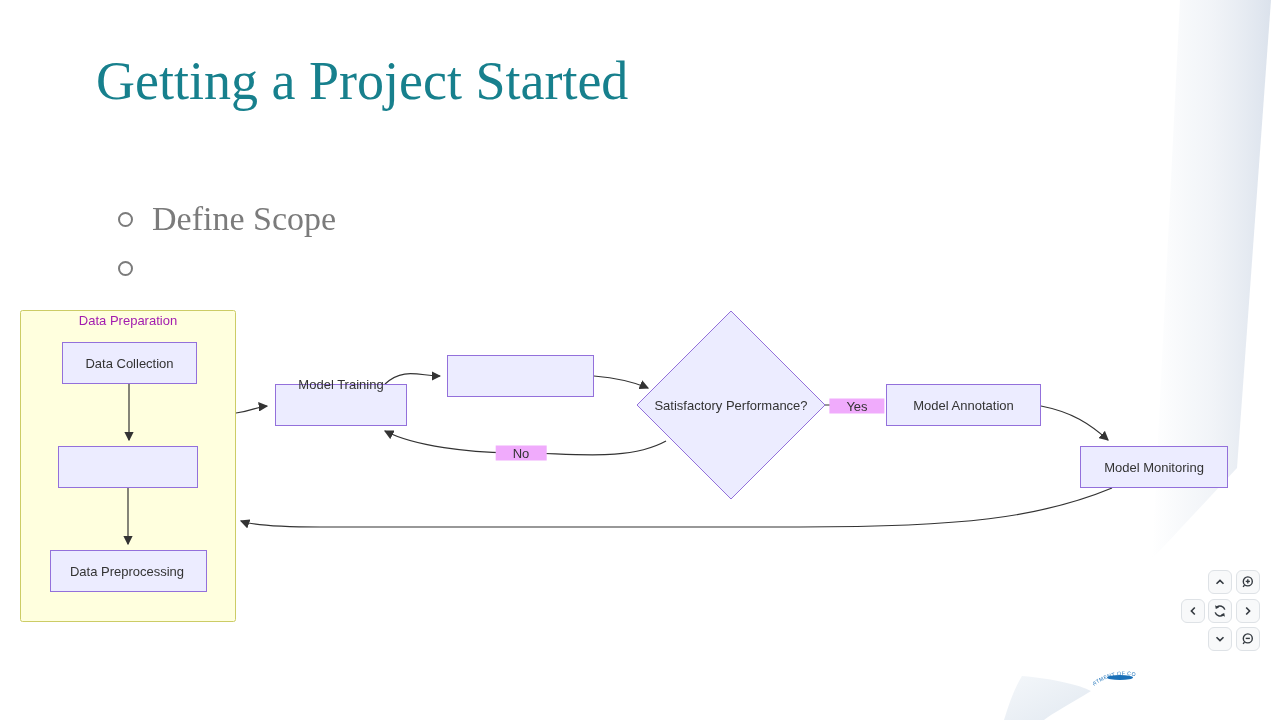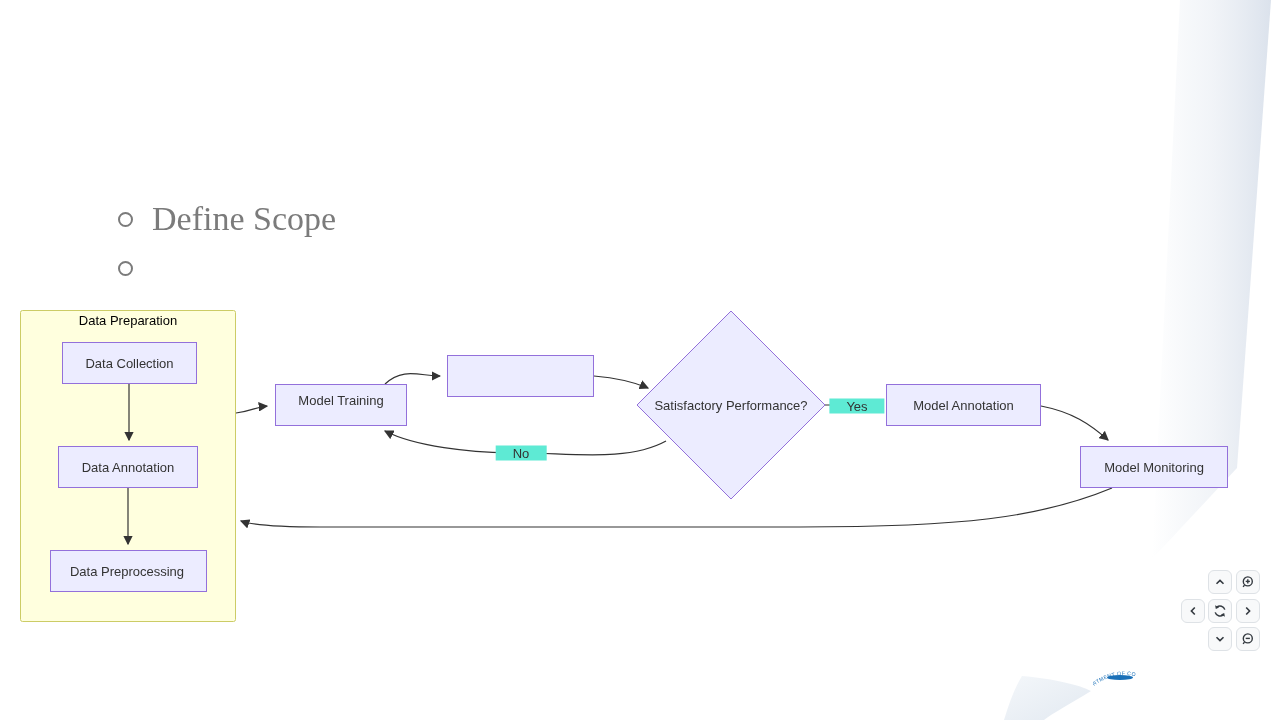--- a/index.html
+++ b/index.html
@@ -14,22 +14,22 @@
               font-family:"Liberation Serif",serif;color:#7b7b7b;white-space:nowrap;}
   .row1{left:75px;top:146px;height:46px;font-size:38px;}
   .row2{left:118px;top:197px;height:44px;font-size:34px;}
   .row3{left:118px;top:246px;height:44px;font-size:34px;}
   .dot{width:19px;height:19px;border-radius:50%;background:#7b7b7b;margin-right:12px;flex:0 0 auto;}
   .ring{width:11px;height:11px;border-radius:50%;border:2.5px solid #7b7b7b;margin-right:19px;flex:0 0 auto;}
   
   .fc{position:absolute;left:0;top:0;width:1280px;height:720px;}
   .nlabel{position:absolute;display:flex;align-items:center;justify-content:center;
           font-size:13px;color:#333333;text-align:center;}
-  .clabel{position:absolute;text-align:center;font-size:13px;color:#000000;}
-  .elabel{position:absolute;transform:translate(-50%,-50%);background:#5eead4;
+  .clabel{position:absolute;text-align:center;font-size:13px;color:#a21caf;}
+  .elabel{position:absolute;transform:translate(-50%,-50%);background:#f0abfc;
           font-size:13px;color:#333333;padding:0 17px;line-height:15px;}
   
   .pzb{position:absolute;width:24px;height:24px;border-radius:6px;background:#f8f9fa;
        border:1px solid #dee2e6;display:flex;align-items:center;justify-content:center;
        padding:0;cursor:pointer;box-sizing:border-box;}
   .pzb svg{display:block;}
   
   .logo{position:absolute;left:1093px;top:662px;width:62px;height:30px;pointer-events:none;}
 </style>
 </head>
@@ -46,20 +46,21 @@
       </linearGradient>
       <linearGradient id="gSail" x1="0" y1="0" x2="1" y2="1">
         <stop offset="0" stop-color="#f4f7fa"></stop>
         <stop offset="1" stop-color="#e2e9f1"></stop>
       </linearGradient>
     </defs>
     <polygon points="1180,0 1271,0 1237,468 1152,559" fill="url(#gBand)"></polygon>
     <path d="M1022,676 C1055,679 1080,685 1091,691 C1070,704 1053,713 1044,720 L1004,720 C1009,704 1014,689 1022,676 Z" fill="url(#gSail)"></path>
   </svg>
 
+  <div class="title">Getting a Project Started</div>
 
   <div class="bullet-row row2">
     <span class="ring"></span>
     <span>Define Scope</span>
   </div>
   <div class="bullet-row row3">
     <span class="ring"></span>
   </div>
 
   <svg class="fc" viewBox="0 0 1280 720">
@@ -90,23 +91,22 @@
       <rect x="275.5" y="384.5" width="131" height="41"></rect>
       <rect x="447.5" y="355.5" width="146" height="41"></rect>
       <polygon points="731,311 825,405 731,499 637,405"></polygon>
       <rect x="886.5" y="384.5" width="154" height="41"></rect>
       <rect x="1080.5" y="446.5" width="147" height="41"></rect>
     </g>
   </svg>
 
   <div class="clabel" style="left:20px;top:313px;width:216px;">Data Preparation</div>
   <div class="nlabel" style="left:62px;top:342px;width:135px;height:42px;">Data Collection</div>
-  <div class="nlabel" style="left:58px;top:446px;width:140px;height:42px;">Data Annotation</div>
   <div class="nlabel" style="left:50px;top:550px;width:154px;height:42px;text-align:center;">Data Preprocessing</div>
-  <div class="nlabel" style="left:275px;top:384px;width:132px;height:32px;">Model Training</div>
+  <div class="nlabel" style="left:275px;top:368px;width:132px;height:32px;">Model Training</div>
   <div class="nlabel" style="left:641px;top:385px;width:180px;height:40px;text-align:center;">Satisfactory Performance?</div>
   <div class="nlabel" style="left:886px;top:384px;width:155px;height:42px;">Model Annotation</div>
   <div class="nlabel" style="left:1080px;top:446px;width:148px;height:42px;">Model Monitoring</div>
 
   <div class="elabel" style="left:857px;top:406px;">Yes</div>
   <div class="elabel" style="left:521px;top:453px;">No</div>
 
   <button class="pzb" style="left:1208px;top:570px;">
     <svg width="14" height="14" viewBox="0 0 14 14">
       <polyline points="3.5,8.8 7,5.4 10.5,8.8" fill="none" stroke="#343a40" stroke-width="1.6"></polyline>

